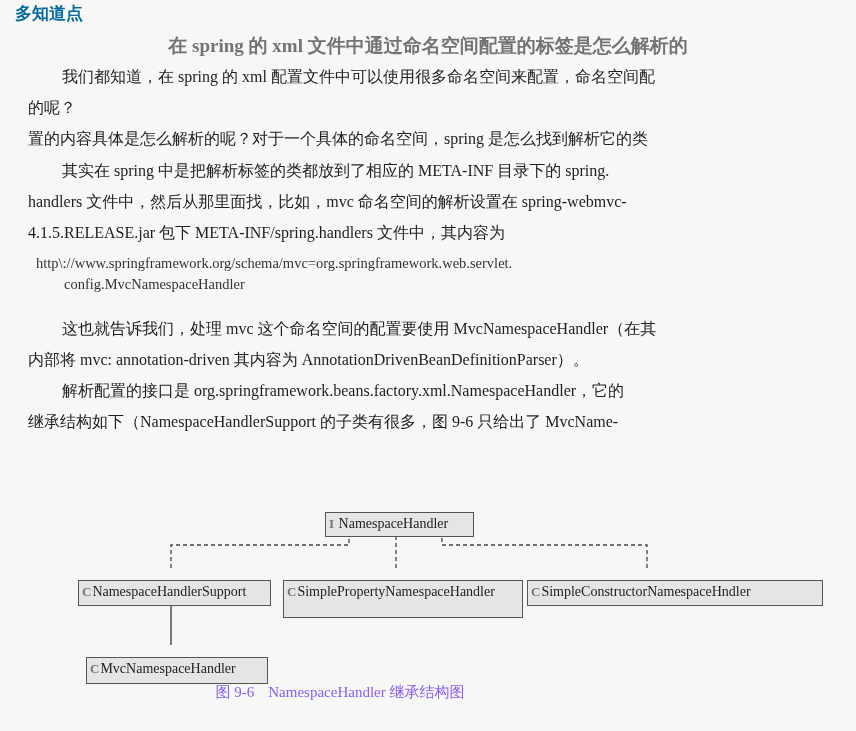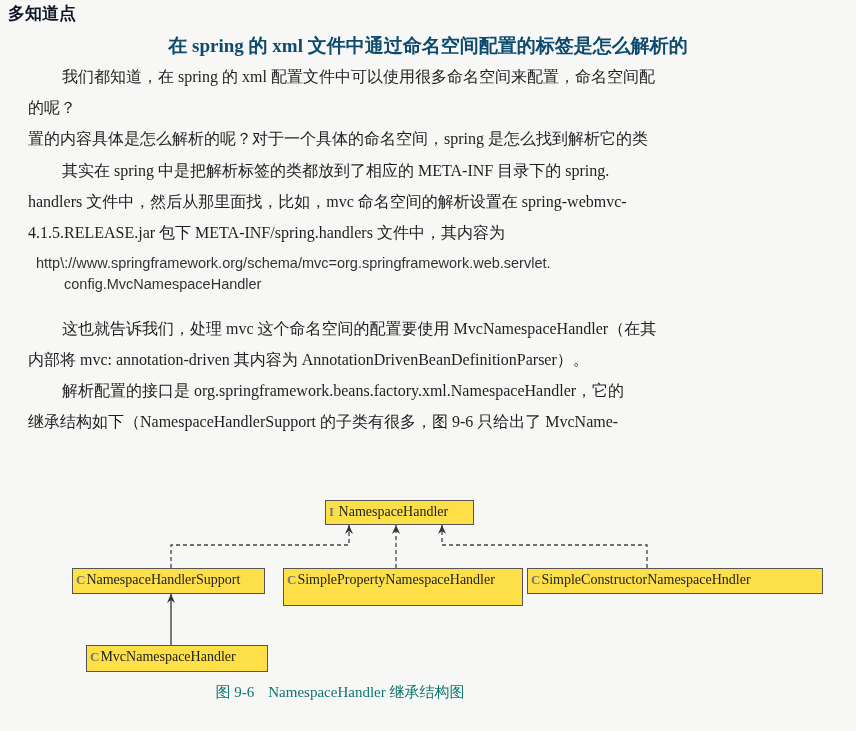--- a/index.html
+++ b/index.html
@@ -4,59 +4,59 @@
 <style>
   html, body { margin: 0; padding: 0; }
   body {
     width: 856px; height: 731px; overflow: hidden;
     background: #f7f7f5;
     font-family: "Liberation Serif", "DejaVu Serif", serif;
     color: #1e1e1e;
     position: relative;
   }
   .tip-header {
-    position: absolute; left: 8px; top: 2px;
+    position: absolute; left: 15px; top: 2px;
     font-family: "DejaVu Sans", sans-serif;
-    font-weight: bold; font-size: 17px; color: #0f172a;
+    font-weight: bold; font-size: 17px; color: #0369a1;
   }
   .title {
     position: absolute; left: 0; width: 856px; top: 33px;
-    text-align: center; font-weight: bold; font-size: 19px; color: #0c4a6e;
+    text-align: center; font-weight: bold; font-size: 19px; color: #737373;
   }
   .para {
     position: absolute; left: 8px; width: 832px;
     font-size: 16px; line-height: 31px; text-align: justify;
     text-align-last: left;
     margin-left: 20px;
   }
   .para .line { display: block; white-space: nowrap; }
   .para .indent { padding-left: 34px; }
   .code {
     position: absolute; left: 36px; top: 253px;
-    font-family: Liberation Sans, sans-serif;
+    font-family: Liberation Serif, serif;
     font-size: 14.5px; line-height: 21px; color: #333;
   }
   .code .cont { padding-left: 28px; display: block; }
   .code .first { display: block; }
 
   
   .diagram { position: absolute; left: 0; top: 0; width: 856px; height: 731px; pointer-events: none; }
   .box {
-    position: absolute; background: #fde047;
+    position: absolute; background: #e5e5e5;
     border: 1.5px solid #555; box-sizing: border-box;
     font-size: 14px; line-height: 21px; color: #222;
-    white-space: nowrap; padding-left: 3px; pointer-events: auto;
+    white-space: nowrap; padding-left: 3px; pointer-events: auto; margin-top: 12px;
   }
   .box .ic {
     display: inline-block; font-weight: bold; color: #777;
     font-size: 13px; margin-right: 1px;
   }
   .caption {
     position: absolute; left: 0; width: 680px; top: 683px;
-    text-align: center; font-size: 15px; color: #0f766e;
+    text-align: center; font-size: 15px; color: #8b5cf6;
   }
   .caption .num { margin-right: 14px; }
 </style>
 </head>
 <body>
 
 <div class="tip-header">多知道点</div>
 
 <div class="title">在 spring 的 xml 文件中通过命名空间配置的标签是怎么解析的</div>
 
@@ -105,21 +105,21 @@
 
   <path d="M171,645 L171,594" fill="none" stroke="#333" stroke-width="1.3"></path>
   <path d="M167,603 L171,594 L175,603 L171,600 Z" fill="#333"></path>
 </svg>
 
 <div class="box" style="left:325px; top:500px; width:149px; height:25px;">
   <span class="ic">I</span>
   <span>NamespaceHandler</span>
 </div>
 
-<div class="box" style="left:72px; top:568px; width:193px; height:26px;">
+<div class="box" style="left:78px; top:568px; width:193px; height:26px;">
   <span class="ic">C</span><span>NamespaceHandlerSupport</span>
 </div>
 
 <div class="box" style="left:283px; top:568px; width:240px; height:38px;">
   <span class="ic">C</span><span>SimplePropertyNamespaceHandler</span>
 </div>
 
 <div class="box" style="left:527px; top:568px; width:296px; height:26px;">
   <span class="ic">C</span><span>SimpleConstructorNamespaceHndler</span>
 </div>

